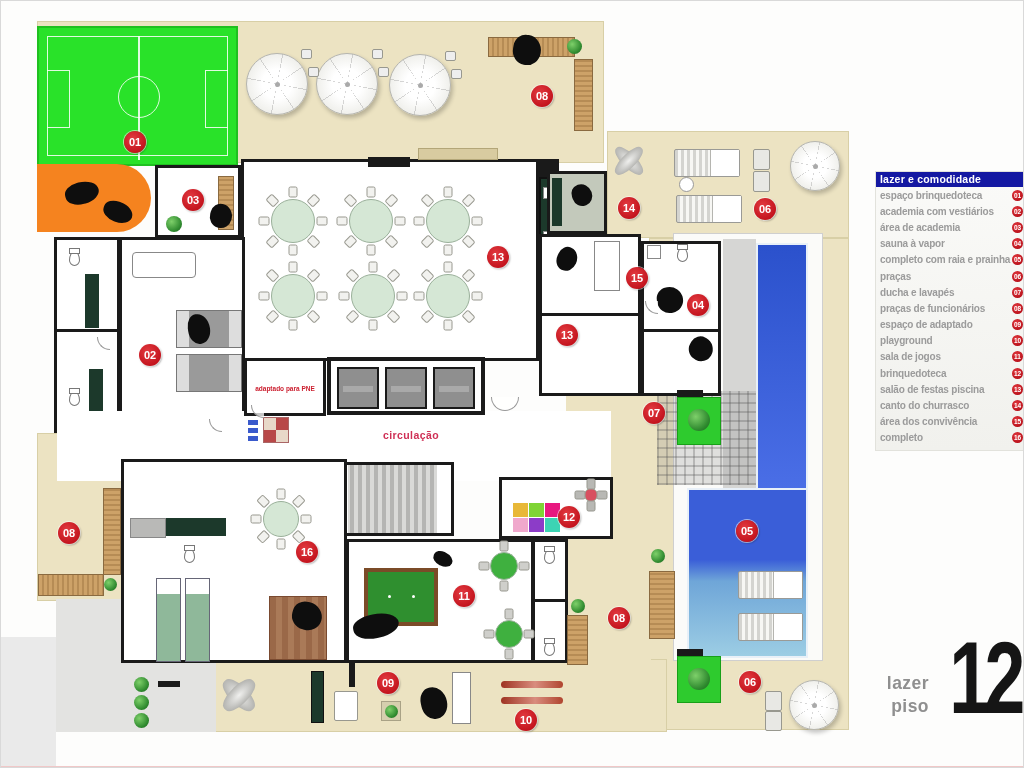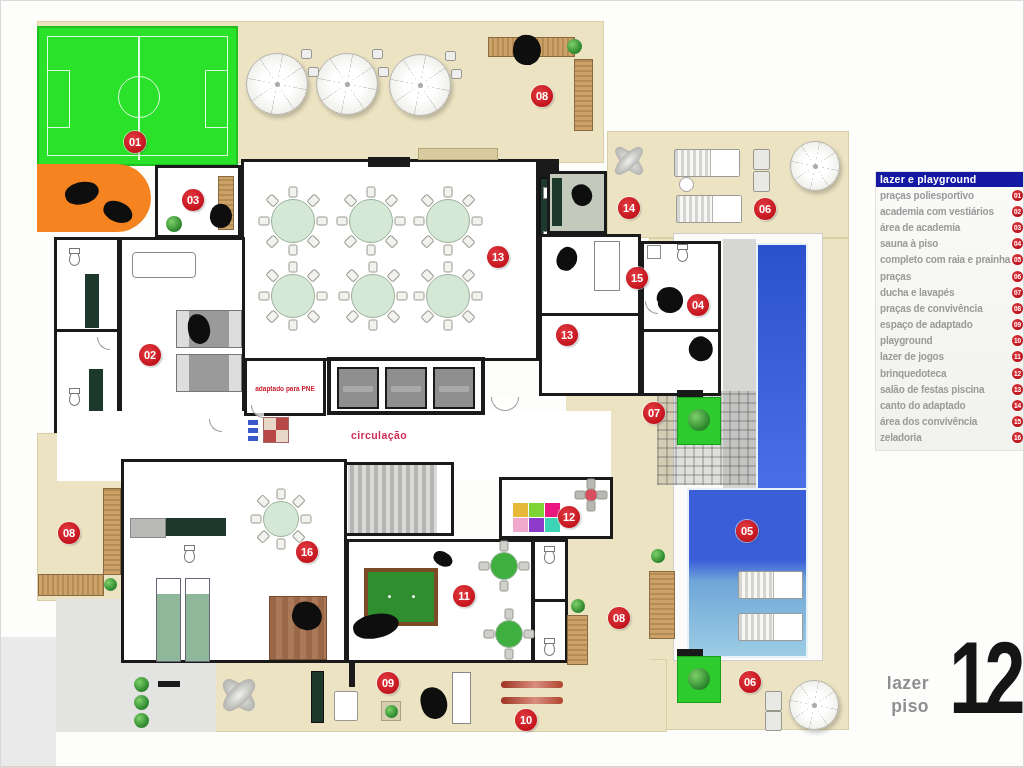--- a/index.html
+++ b/index.html
@@ -153,21 +153,21 @@
 
   <div class="abs" style="left:56px;top:410px;width:554px;height:70px;background:#fff;"></div>
   <div class="room" style="left:243px;top:357px;width:82px;height:58px;">
     <div class="label-red" style="left:2px;right:2px;top:24px;font-size:6.5px;text-align:center;color:#cc2030;">adaptado para PNE</div>
   </div>
   <div class="room" style="left:326px;top:356px;width:158px;height:58px;border-width:4px;">
     <div class="elev" style="left:6px;top:6px;width:42px;height:42px;"></div>
     <div class="elev" style="left:54px;top:6px;width:42px;height:42px;"></div>
     <div class="elev" style="left:102px;top:6px;width:42px;height:42px;"></div>
   </div>
-  <div class="label-red" style="left:350px;top:428px;width:120px;font-size:10.5px;letter-spacing:.4px;">circulação</div>
+  <div class="label-red" style="left:350px;top:428px;width:120px;text-align:center;font-size:10.5px;letter-spacing:.4px;">circulação</div>
   <div class="abs" style="left:247px;top:418px;width:10px;height:22px;background:repeating-linear-gradient(0deg,#3a5acc 0 5px,#fff 5px 8px);"></div>
   <div class="abs" style="left:262px;top:416px;width:26px;height:26px;background:repeating-conic-gradient(#b84848 0 25%,#e8d8c8 0 50%);border:1px solid #a66;"></div>
   <div class="door" style="left:490px;top:396px;width:13px;height:13px;"></div>
   <div class="door" style="left:504px;top:396px;width:13px;height:13px;transform:scaleX(-1);"></div>
 
   <div class="stairs" style="left:330px;top:461px;width:123px;height:74px;">
     <div class="abs" style="left:0;top:0;bottom:0;width:14px;background:#fff;"></div>
     <div class="abs" style="right:0;top:0;bottom:0;width:14px;background:#fff;"></div>
   </div>
 
@@ -363,84 +363,84 @@
       <div class="marker" style="left: 463px; top: 595px;">11</div>
       <div class="marker" style="left: 568px; top: 516px;">12</div>
       <div class="marker" style="left: 497px; top: 256px;">13</div>
       <div class="marker" style="left: 566px; top: 334px;">13</div>
       <div class="marker" style="left: 628px; top: 207px;">14</div>
       <div class="marker" style="left: 636px; top: 277px;">15</div>
       <div class="marker" style="left: 306px; top: 551px;">16</div>
     </div>
 
   <div class="legend">
-    <div class="legend-header">lazer e playground</div>
+    <div class="legend-header">lazer e comodidade</div>
     <div id="legend-rows">
         <div class="legend-row">
-          <span class="legend-label">praças poliesportivo</span>
+          <span class="legend-label">espaço brinquedoteca</span>
           <span class="legend-num">01</span>
         </div>
         <div class="legend-row">
           <span class="legend-label">academia com vestiários</span>
           <span class="legend-num">02</span>
         </div>
         <div class="legend-row">
           <span class="legend-label">área de academia</span>
           <span class="legend-num">03</span>
         </div>
         <div class="legend-row">
-          <span class="legend-label">sauna à piso</span>
+          <span class="legend-label">sauna à vapor</span>
           <span class="legend-num">04</span>
         </div>
         <div class="legend-row">
           <span class="legend-label">completo com raia e prainha</span>
           <span class="legend-num">05</span>
         </div>
         <div class="legend-row">
           <span class="legend-label">praças</span>
           <span class="legend-num">06</span>
         </div>
         <div class="legend-row">
           <span class="legend-label">ducha e lavapés</span>
           <span class="legend-num">07</span>
         </div>
         <div class="legend-row">
-          <span class="legend-label">praças de convivência</span>
+          <span class="legend-label">praças de funcionários</span>
           <span class="legend-num">08</span>
         </div>
         <div class="legend-row">
           <span class="legend-label">espaço de adaptado</span>
           <span class="legend-num">09</span>
         </div>
         <div class="legend-row">
           <span class="legend-label">playground</span>
           <span class="legend-num">10</span>
         </div>
         <div class="legend-row">
-          <span class="legend-label">lazer de jogos</span>
+          <span class="legend-label">sala de jogos</span>
           <span class="legend-num">11</span>
         </div>
         <div class="legend-row">
           <span class="legend-label">brinquedoteca</span>
           <span class="legend-num">12</span>
         </div>
         <div class="legend-row">
           <span class="legend-label">salão de festas piscina</span>
           <span class="legend-num">13</span>
         </div>
         <div class="legend-row">
-          <span class="legend-label">canto do adaptado</span>
+          <span class="legend-label">canto do churrasco</span>
           <span class="legend-num">14</span>
         </div>
         <div class="legend-row">
           <span class="legend-label">área dos convivência</span>
           <span class="legend-num">15</span>
         </div>
         <div class="legend-row">
-          <span class="legend-label">zeladoria</span>
+          <span class="legend-label">completo</span>
           <span class="legend-num">16</span>
         </div>
       </div>
   </div>
 
   <div class="logo">
     <div class="logo-words">
       <div>lazer</div>
       <div>piso</div>
     </div>

